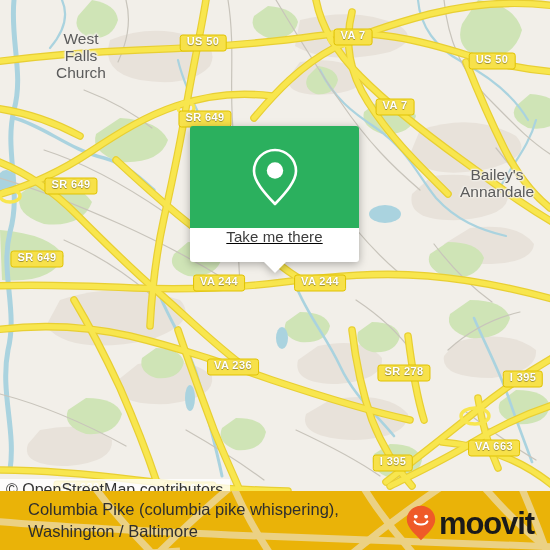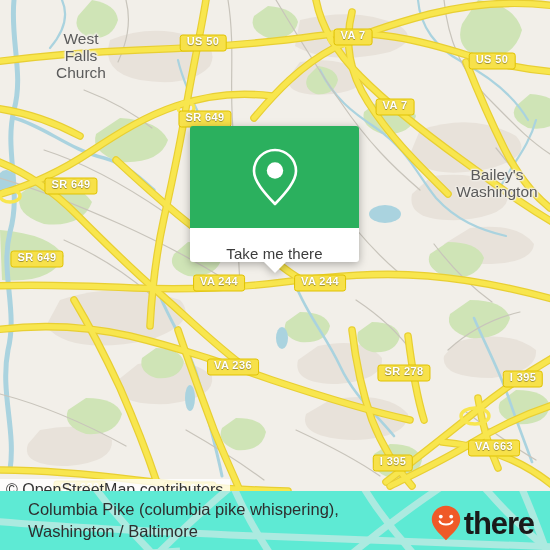--- a/index.html
+++ b/index.html
@@ -91,23 +91,24 @@
     align-items: center;
     justify-content: center;
   }
   #popup-pin { display: block; }
   #popup-footer {
     position: relative;
     height: 34px;
     background: #ffffff;
     border-radius: 0 0 3px 3px;
     display: flex;
-    align-items: flex-end;
+    align-items: flex-start;
     justify-content: center;
     cursor: pointer;
+    text-decoration: underline;
   }
   #popup-footer-label {
     color: #3c3c3c;
     font-size: 15px;
     letter-spacing: .1px;
   }
   #popup-tail {
     position: absolute;
     left: 50%;
     bottom: -11px;
@@ -132,21 +133,21 @@
     white-space: nowrap;
   }
 
   
   #footer {
     position: absolute;
     left: 0;
     top: 491px;
     width: 550px;
     height: 59px;
-    background: #5eead4;
+    background: #eab308;
     overflow: hidden;
   }
   #footer-watermark {
     position: absolute;
     left: 0;
     top: -60px;
     width: 550px;
     height: 160px;
     opacity: .55;
     pointer-events: none;
@@ -343,21 +344,21 @@
           <ellipse cx="475" cy="416" rx="14" ry="8"></ellipse>
           <ellipse cx="10" cy="196" rx="10" ry="6"></ellipse>
         </g>
       </g>
     </svg>
 
     <div class="place" style="left:81px;  top:55px;">West
 Falls
 Church</div>
     <div class="place" style="left:497px; top:183px;">Bailey's
-Washington</div>
+Annandale</div>
 
     <div class="shield" style="left:203px; top:43px;">US 50</div>
     <div class="shield" style="left:353px; top:37px;">VA 7</div>
     <div class="shield" style="left:492px; top:61px;">US 50</div>
     <div class="shield" style="left:205px; top:119px;">SR 649</div>
     <div class="shield" style="left:395px; top:107px;">VA 7</div>
     <div class="shield" style="left:71px;  top:186px;">SR 649</div>
     <div class="shield" style="left:37px;  top:259px;">SR 649</div>
     <div class="shield" style="left:219px; top:283px;">VA 244</div>
     <div class="shield" style="left:320px; top:283px;">VA 244</div>
@@ -404,17 +405,17 @@
     <div id="footer-title">Columbia Pike (columbia pike whispering),
 Washington / Baltimore</div>
 
     <div id="brand">
       <svg width="30" height="36" viewBox="0 0 30 36" aria-hidden="true">
         <path d="M15 0.8 C7 0.8 0.8 7 0.8 14.6 C0.8 22.6 9.4 29.4 15 35.2 C20.6 29.4 29.2 22.6 29.2 14.6 C29.2 7 23 0.8 15 0.8 Z" fill="#ef5a28"></path>
         <circle cx="9.8" cy="11.6" r="1.9" fill="#ffffff"></circle>
         <circle cx="20.2" cy="11.6" r="1.9" fill="#ffffff"></circle>
         <path d="M8.6 16.4 C10.4 20.6 19.6 20.6 21.4 16.4" fill="none" stroke="#ffffff" stroke-width="2.1" stroke-linecap="round"></path>
       </svg>
-      <span id="brand-wordmark">there</span>
+      <span id="brand-wordmark">moovit</span>
     </div>
   </div>
 
 </div>
 
 </body></html>

